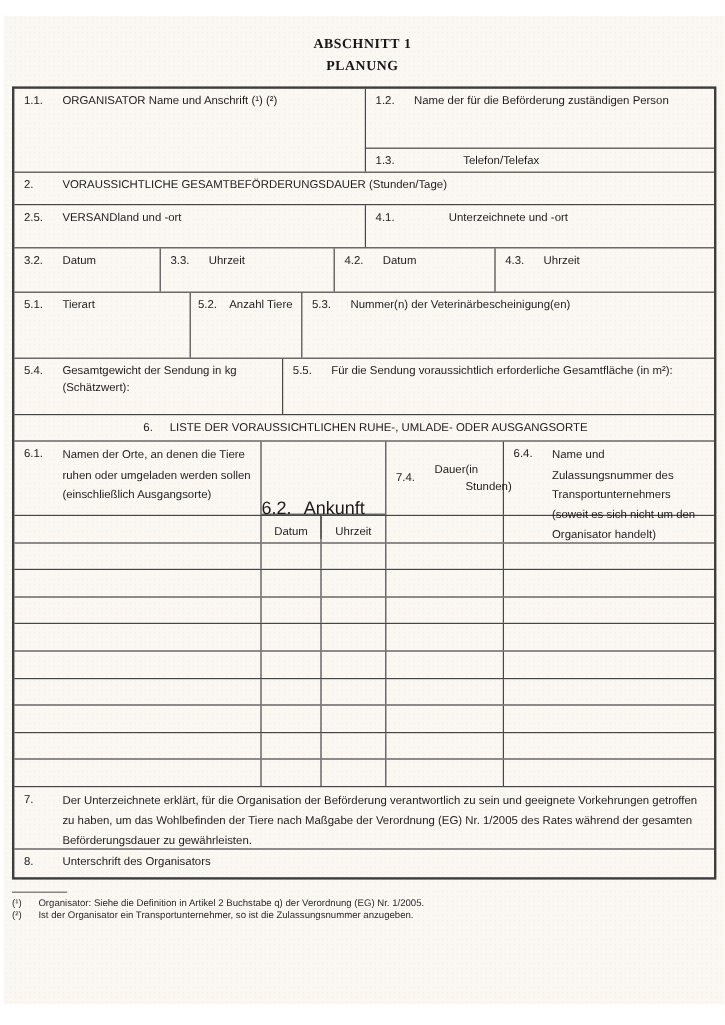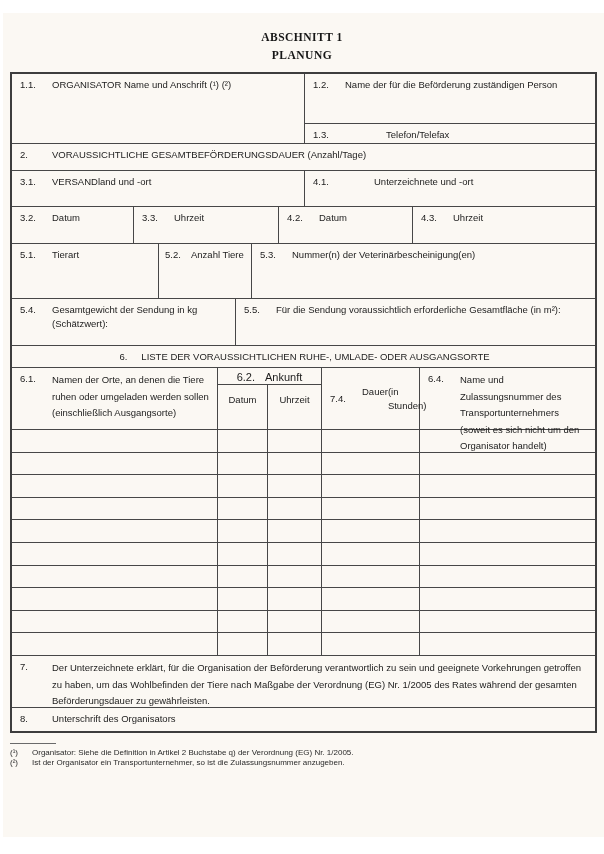--- a/index.html
+++ b/index.html
@@ -35,21 +35,21 @@
   .rC{height:36px;}  .rC .cL{width:293px;} .rC .cR{flex:1;gap:29px;}
   .rD{height:37px;}
   .rE{height:55px;}
   .rF{height:47px;}
   .rG{height:22px;justify-content:center;}
   .rG .num{flex:none;margin-right:14px;}
   .rG .lbl{flex:none;}
   .rH{height:62px;}
   .rH .c61{width:206px;}
   .g62{width:104px;display:flex;flex-direction:column;}
-  .g62h{height:17px;display:flex;justify-content:center;padding-top:3px;font-size:11px;}
+  .g62h{height:17px;display:flex;padding-top:3px;font-size:15px;margin-top:44px;}
   .g62h .num{flex:none;margin-right:10px;}
   .g62sub{flex:1;display:flex;}
   .g62sub .sc{display:flex;justify-content:center;padding-top:9px;font-size:9.5px;}
   .scDatum{width:50px;}
   .scUhr{flex:1;}
   .rH .c63{width:98px;align-items:center;padding-top:0;}
   .c63 .stack{display:flex;flex-direction:row;line-height:14px;}
   .rH .c64{flex:1;}
   .rows-wrap{height:226px;display:flex;flex-direction:column;}
   .trow{display:flex;flex:1;border-bottom:1.5px solid var(--line);}
@@ -87,27 +87,27 @@
       <div class="cell c13">
         <span class="num">1.3.</span>
         <span class="lbl">Telefon/Telefax</span>
       </div>
     </div>
   </div>
 
   <div class="row rB bb">
     <div class="cell" style="width:100%">
       <span class="num">2.</span>
-      <span class="lbl">VORAUSSICHTLICHE GESAMTBEFÖRDERUNGSDAUER (Anzahl/Tage)</span>
+      <span class="lbl">VORAUSSICHTLICHE GESAMTBEFÖRDERUNGSDAUER (Stunden/Tage)</span>
     </div>
   </div>
 
   <div class="row rC bb">
     <div class="cell cL br">
-      <span class="num">3.1.</span>
+      <span class="num">2.5.</span>
       <span class="lbl">VERSANDland und -ort</span>
     </div>
     <div class="cell cR">
       <span class="num">4.1.</span>
       <span class="lbl">Unterzeichnete und -ort</span>
     </div>
   </div>
 
   <div class="row rD bb">
     <div class="cell br" style="width:122px">

